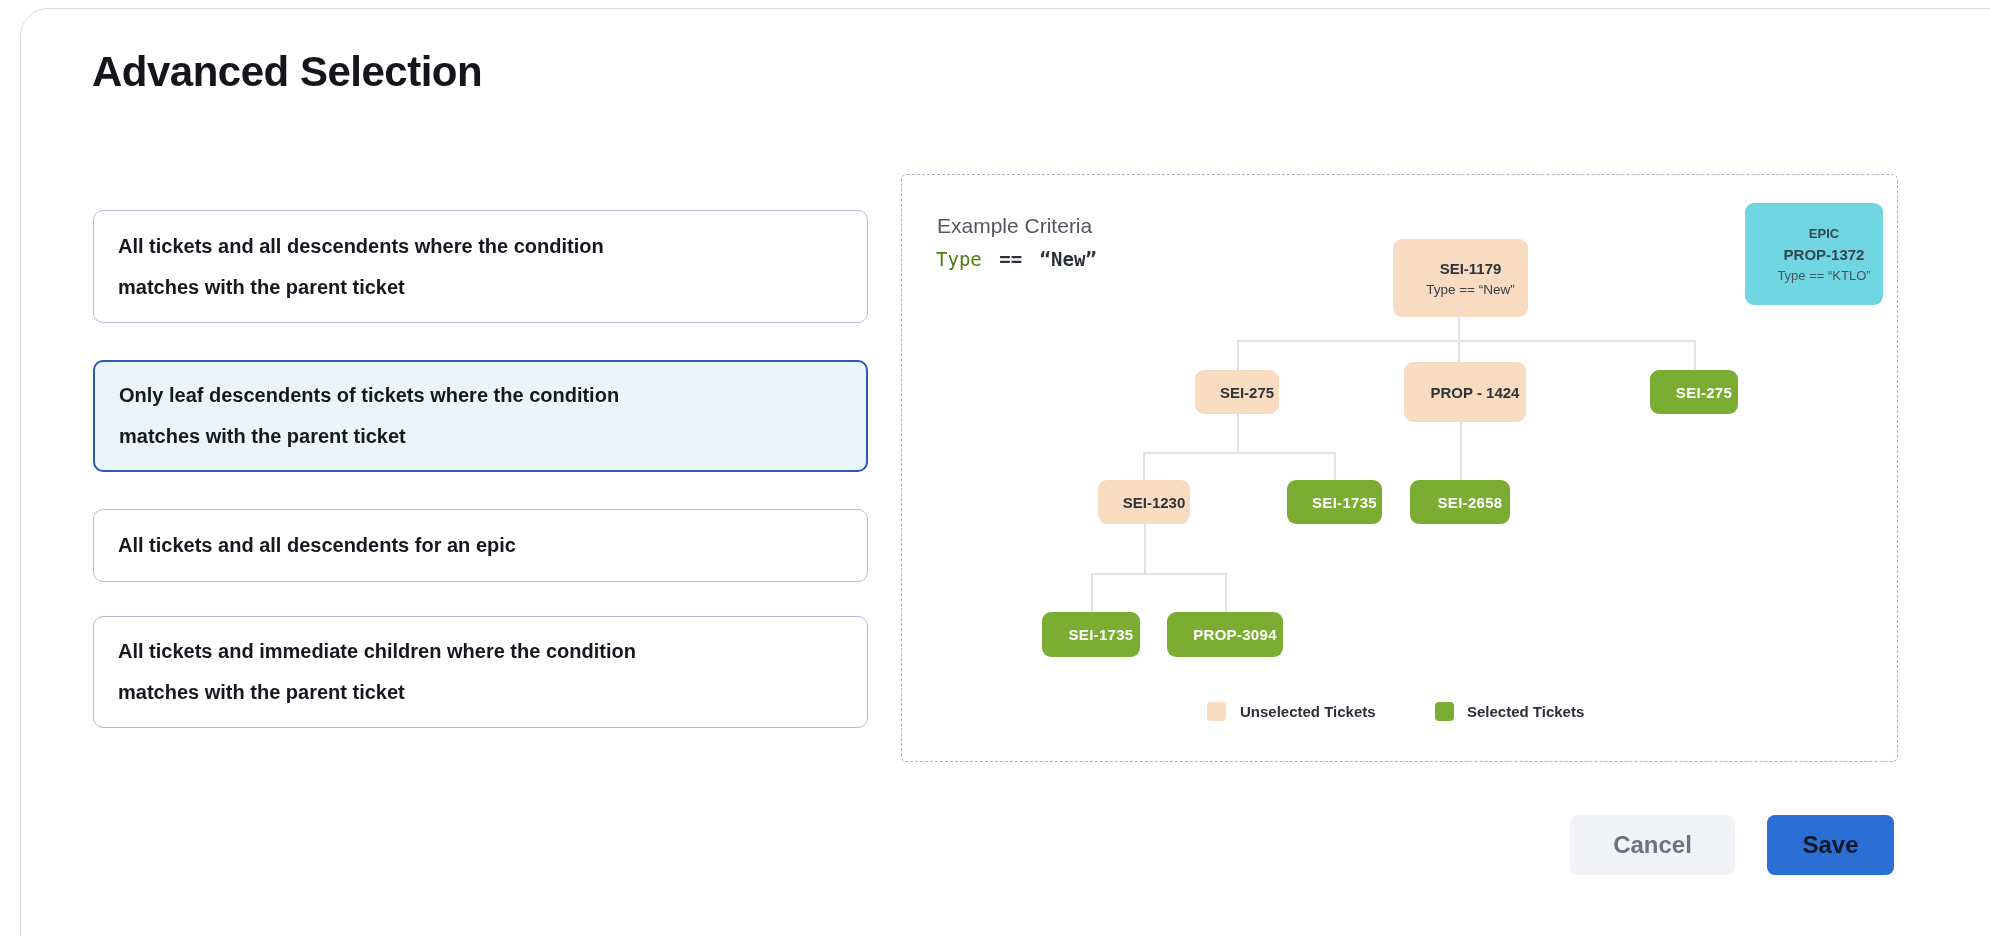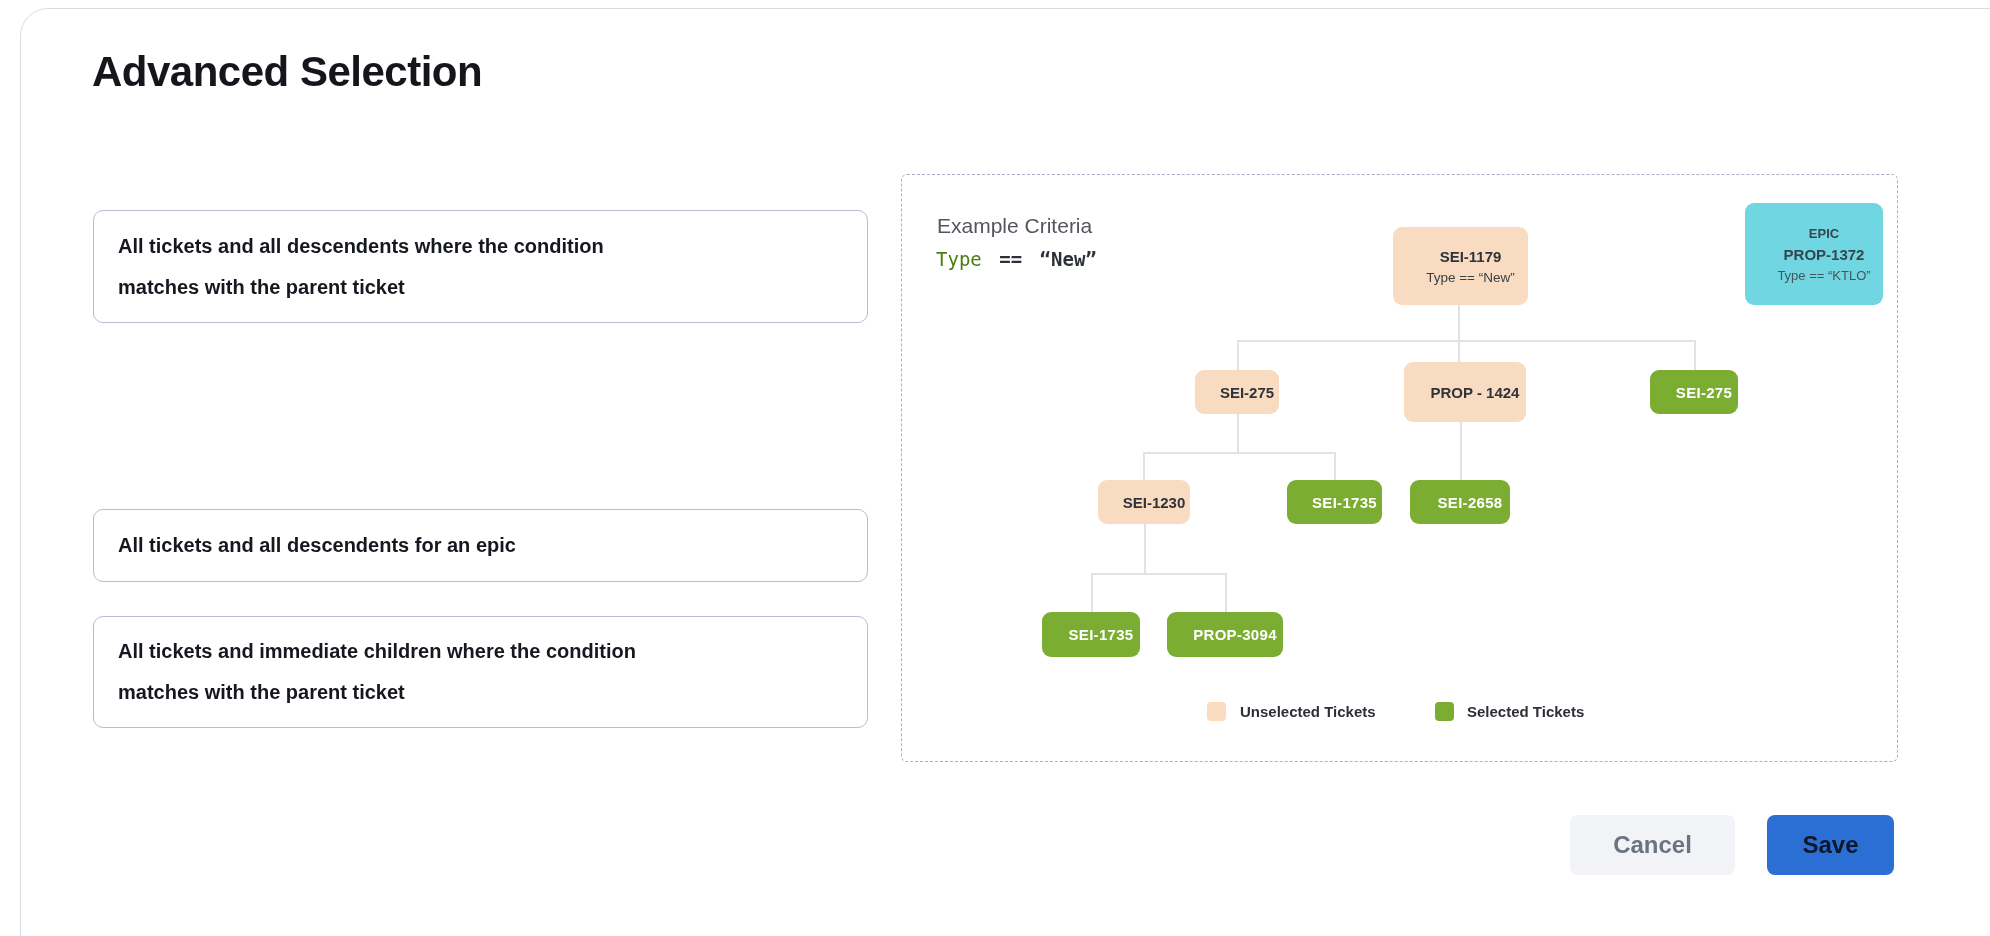--- a/index.html
+++ b/index.html
@@ -29,21 +29,21 @@
                     font-family:"DejaVu Sans Mono", monospace; color:#2c3039; }
   .criteria-line .field { color:#4d7c0f; }
   .criteria-line .op    { font-weight:700; padding:0 6px; }
   .criteria-line .val   { font-weight:700; }
 
   
   .node { position:absolute; border-radius:9px; display:flex; align-items:center;
           justify-content:center; font-size:15px; font-weight:700;padding-left:20px; }
   .node.unselected { background:#f8dbc0; color:#2f333b; }
   .node.selected   { background:#7cad33; color:#ffffff; letter-spacing:.3px; }
-  .node.root { flex-direction:column; gap:5px; }
+  .node.root { flex-direction:column; gap:5px;margin-top:12px; }
   .node.root .cond { font-size:13.5px; font-weight:400; color:#3a3e46; }
   .node.epic { background:#6fd6e2; color:#37474f; flex-direction:column; gap:5px; }
   .node.epic .t  { font-size:13px; font-weight:700; }
   .node.epic .id { font-size:15px; font-weight:700; }
   .node.epic .c  { font-size:13px; font-weight:400; color:#45575e; }
 
   .v-line { position:absolute; width:1.5px; background:#e0e2e8; }
   .h-line { position:absolute; height:1.5px; background:#e0e2e8; }
 
   
@@ -63,20 +63,23 @@
 <body>
 
 <div class="app">
 
   <div class="modal-frame"></div>
 
   <h1 class="page-title">Advanced Selection</h1>
 
   <div class="option-card" style="top:210px;height:113px">
     <span>All tickets and all descendents where the condition matches with the parent ticket</span>
+  </div>
+  <div class="option-card selected" style="top:360px;height:112px">
+    <span>Only leaf descendents of tickets where the condition matches with the parent ticket</span>
   </div>
   <div class="option-card" style="top:509px;height:73px">
     <span>All tickets and all descendents for an epic</span>
   </div>
   <div class="option-card" style="top:616px;height:112px">
     <span>All tickets and immediate children where the condition matches with the parent ticket</span>
   </div>
 
   <div class="panel"></div>
 

